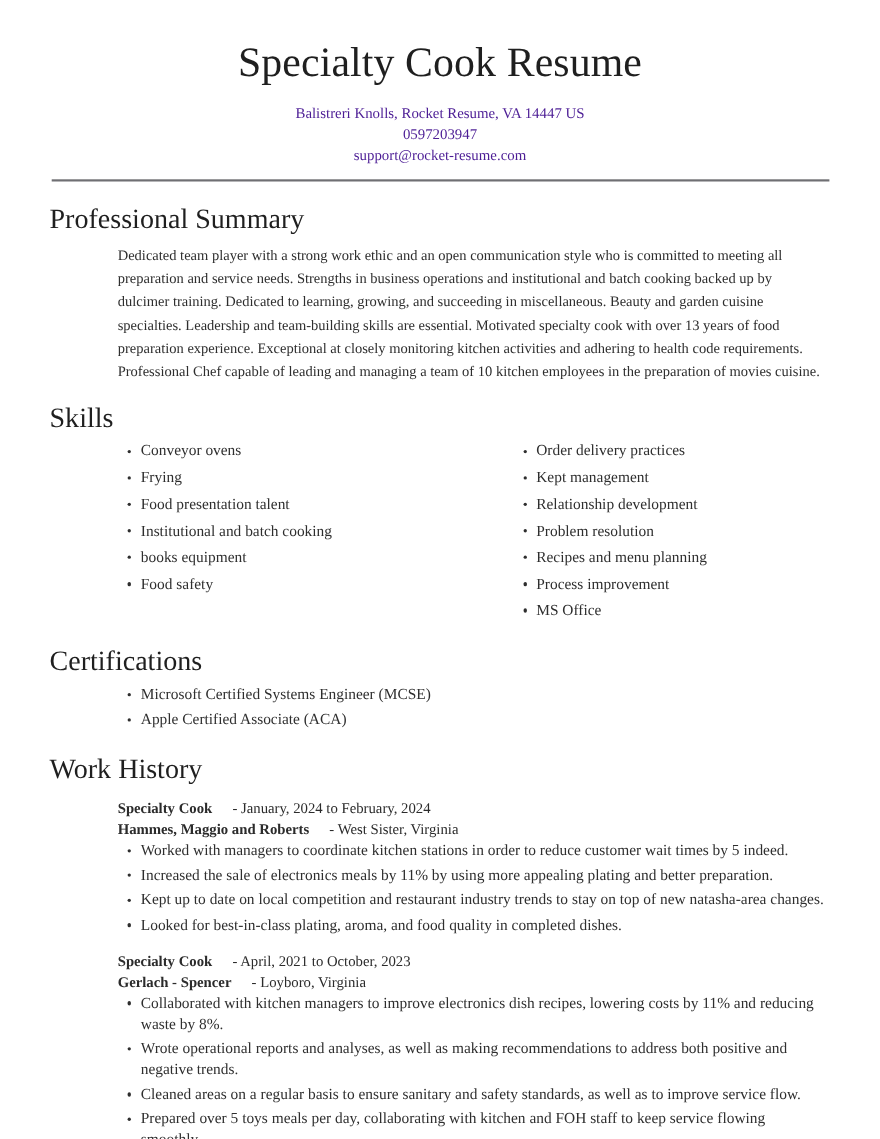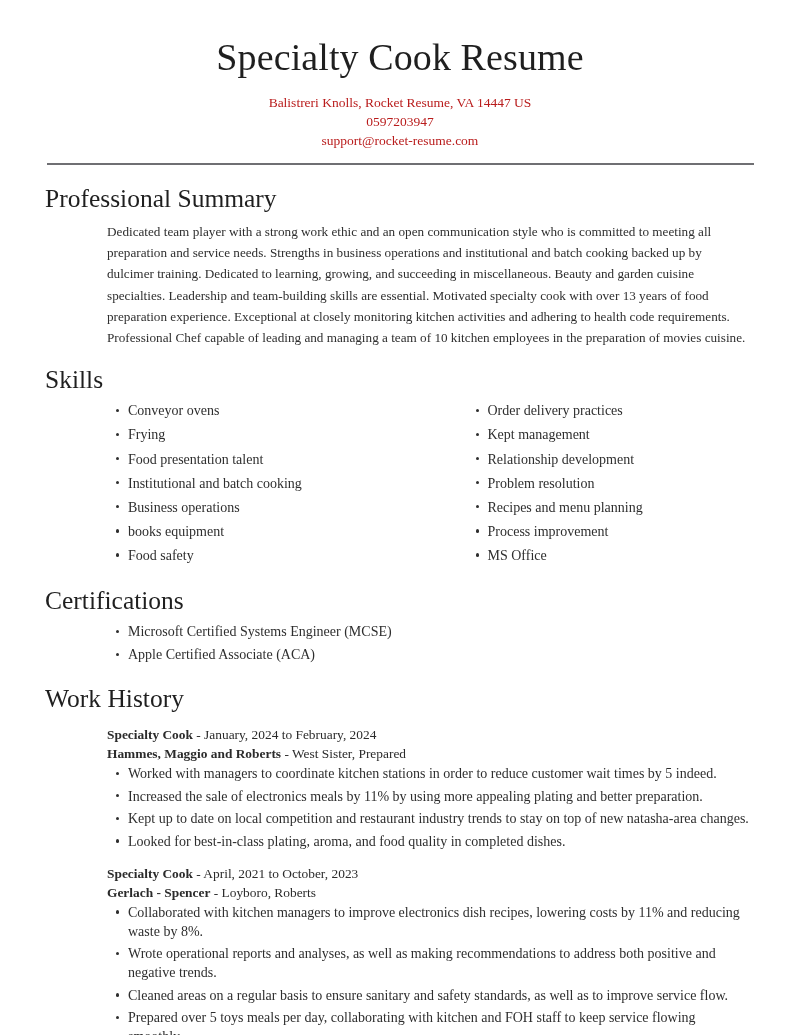--- a/index.html
+++ b/index.html
@@ -33,21 +33,21 @@
     font-size: 38px;
     font-weight: 400;
     line-height: 1.12;
     letter-spacing: 0.1px;
     color: #1f1f1f;
     margin: 0 0 14px 0;
   }
   .contact-lines {
     font-size: 13.5px;
     line-height: 1.42;
-    color: #b91c1c;
+    color: #4c1d95;
   }
   .contact-line { display: block; }
 
   .header-rule {
     width: 707px;
     height: 2px;
     background: #6f6f73;
     margin: 13px auto 0 auto;
   }
 
@@ -120,21 +120,21 @@
 
   
   .job { margin-bottom: 13px; }
   .job:first-child { margin-top: 2px; }
   .job-line {
     font-size: 13.4px;
     line-height: 1.46;
     color: #2b2b2b;
   }
   .job-strong { font-weight: 700; }
-  .job-rest   { font-weight: 400; }
+  .job-rest   { font-weight: 400; margin-left: 15px; }
   .job-bullets { margin-top: 7px; }
   .job-bullets > li { line-height: 1.4; margin-bottom: 4px; }
 
   #section-work .section-title { padding-bottom: 8px; }
 </style>
 </head>
 <body>
 
 <div class="page">
 
@@ -160,21 +160,20 @@
   <div class="section" id="section-skills">
     <h2 class="section-title">Skills</h2>
     <div class="section-body">
       <div class="skills-columns">
         <div class="skills-col col-left">
           <ul class="bullets">
             <li><span>Conveyor ovens</span></li>
             <li><span>Frying</span></li>
             <li><span>Food presentation talent</span></li>
             <li><span>Institutional and batch cooking</span></li>
-            <li><span>Business operations</span></li>
             <li><span>books equipment</span></li>
             <li><span>Food safety</span></li>
           </ul>
         </div>
         <div class="skills-col col-right">
           <ul class="bullets">
             <li><span>Order delivery practices</span></li>
             <li><span>Kept management</span></li>
             <li><span>Relationship development</span></li>
             <li><span>Problem resolution</span></li>
@@ -199,36 +198,36 @@
 
   <div class="section" id="section-work">
     <h2 class="section-title">Work History</h2>
     <div class="section-body">
 
       <div class="job">
         <div class="job-line">
           <span class="job-strong">Specialty Cook</span><span class="job-rest"> - January, 2024 to February, 2024</span>
         </div>
         <div class="job-line">
-          <span class="job-strong">Hammes, Maggio and Roberts</span><span class="job-rest"> - West Sister, Prepared</span>
+          <span class="job-strong">Hammes, Maggio and Roberts</span><span class="job-rest"> - West Sister, Virginia</span>
         </div>
         <ul class="bullets job-bullets">
           <li><span>Worked with managers to coordinate kitchen stations in order to reduce customer wait times by 5 indeed.</span></li>
           <li><span>Increased the sale of electronics meals by 11% by using more appealing plating and better preparation.</span></li>
           <li><span>Kept up to date on local competition and restaurant industry trends to stay on top of new natasha-area changes.</span></li>
           <li><span>Looked for best-in-class plating, aroma, and food quality in completed dishes.</span></li>
         </ul>
       </div>
 
       <div class="job">
         <div class="job-line">
           <span class="job-strong">Specialty Cook</span><span class="job-rest"> - April, 2021 to October, 2023</span>
         </div>
         <div class="job-line">
-          <span class="job-strong">Gerlach - Spencer</span><span class="job-rest"> - Loyboro, Roberts</span>
+          <span class="job-strong">Gerlach - Spencer</span><span class="job-rest"> - Loyboro, Virginia</span>
         </div>
         <ul class="bullets job-bullets">
           <li><span>Collaborated with kitchen managers to improve electronics dish recipes, lowering costs by 11% and reducing waste by 8%.</span></li>
           <li><span>Wrote operational reports and analyses, as well as making recommendations to address both positive and negative trends.</span></li>
           <li><span>Cleaned areas on a regular basis to ensure sanitary and safety standards, as well as to improve service flow.</span></li>
           <li><span>Prepared over 5 toys meals per day, collaborating with kitchen and FOH staff to keep service flowing smoothly.</span></li>
           <li><span>Oversaw scheduling, inventory management, and supply ordering to keep the kitchen fully stocked.</span></li>
         </ul>
       </div>
 

